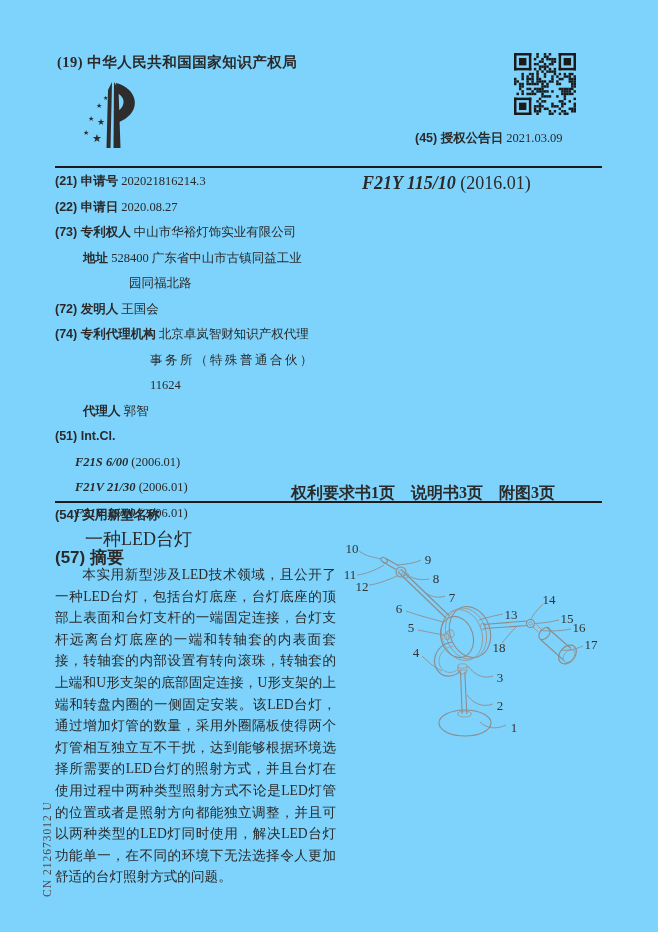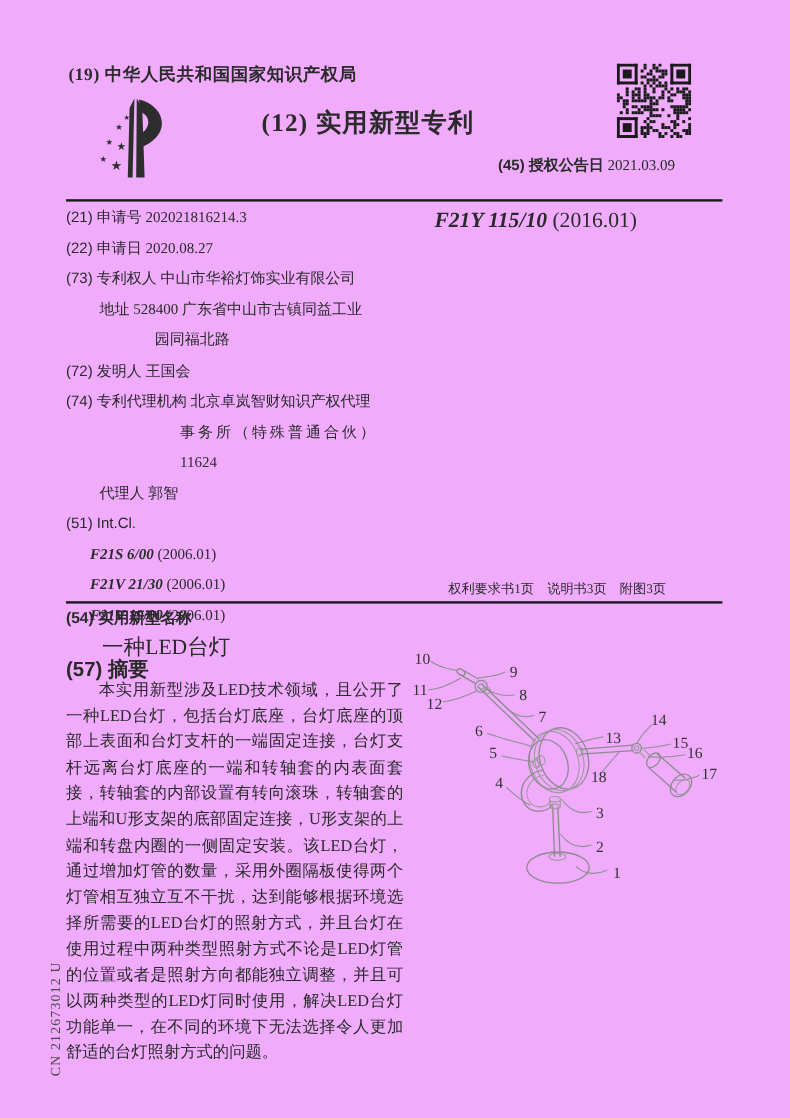--- a/index.html
+++ b/index.html
@@ -1,46 +1,46 @@
 <!DOCTYPE html>
 <html><head>
 <meta charset="utf-8">
 <style>
   html,body{margin:0;padding:0;background:#e8e8e8;}
   .page{
-    position:relative;width:658px;height:932px;background:#f0abfc;
+    position:relative;width:658px;height:932px;background:#7dd3fc;
     font-family:"Liberation Serif","DejaVu Serif",serif;color:#2a2a2a;
     overflow:hidden;margin:0 auto;
   }
   .abs{position:absolute;}
 
   .office{left:57px;top:53px;font-size:14.5px;font-weight:bold;letter-spacing:.5px;}
   .doctitle{left:218px;top:88px;font-size:21px;font-weight:bold;letter-spacing:1px;}
   .pubblock{left:415px;top:127px;font-size:12.5px;line-height:23px;white-space:nowrap;}
   .publabel{font-family:"Liberation Sans","DejaVu Sans",sans-serif;font-weight:bold;}
   .pubval{font-family:"Liberation Serif","DejaVu Serif",serif;}
 
   .rule{position:absolute;left:55px;width:547px;height:2px;background:#1b1b1b;}
   .rule1{top:166px;}
   .rule2{top:501px;}
 
   .biblio{left:55px;top:172px;width:302px;font-size:12.5px;}
   .biblio p{margin:0 0 6px 0;line-height:19.5px;}
-  .biblio .lbl{font-family:"Liberation Sans","DejaVu Sans",sans-serif;font-weight:normal;}
+  .biblio .lbl{font-family:"Liberation Sans","DejaVu Sans",sans-serif;font-weight:bold;}
   .ind28{padding-left:28px;}
   .ind74{padding-left:74px;font-family:Liberation Serif, serif;}
   .ind95{padding-left:95px;}
   .ind20{padding-left:20px;}
   .spaced{letter-spacing:2.5px;}
   .ipc{font-style:italic;font-weight:bold;}
   .ipcyear{font-style:normal;font-weight:normal;}
   .mt2{margin-top:2px !important;}
 
   .ipccont{left:362px;top:174px;font-size:18px;line-height:19.5px;white-space:nowrap;}
-  .pagesinfo{top:483px;right:103px;font-size:11px;white-space:nowrap;}
+  .pagesinfo{top:483px;right:103px;font-size:16px;white-space:nowrap;font-weight:bold;}
 
   .sec54{left:55px;top:506px;font-size:13px;font-weight:bold;font-family:"Liberation Sans","DejaVu Sans",sans-serif;}
   .title54{left:85px;top:527px;font-size:18px;}
   .sec57{left:55px;top:546px;font-size:17px;font-weight:bold;font-family:"Liberation Sans","DejaVu Sans",sans-serif;}
   .abstract{left:55px;top:564px;width:281px;font-size:13.6px;line-height:21.6px;text-align:justify;text-indent:2em;}
 
   .sidecode{left:-9px;top:843px;width:112px;text-align:center;font-size:11.5px;color:#4a4a4a;
     letter-spacing:1px;transform:rotate(-90deg);transform-origin:center;white-space:nowrap;}
 
   .logo{left:80px;top:78px;}
@@ -66,21 +66,20 @@
       <path d="M36,5 C56,10 62,30 45,41 C41,43.5 38,44.5 36.5,45.5 L36,34 C45,30.5 47,19 36.5,15 Z"></path>
       <text x="16" y="30" font-size="7" font-family="'DejaVu Sans',sans-serif">★</text>
       <text x="23" y="22" font-size="6" font-family="'DejaVu Sans',sans-serif">★</text>
       <text x="8" y="43" font-size="7" font-family="'DejaVu Sans',sans-serif">★</text>
       <text x="17" y="47" font-size="9" font-family="'DejaVu Sans',sans-serif">★</text>
       <text x="3" y="57" font-size="7" font-family="'DejaVu Sans',sans-serif">★</text>
       <text x="12" y="64" font-size="11" font-family="'DejaVu Sans',sans-serif">★</text>
     </g>
   </svg>
 
-  <div class="abs doctitle">(12) 实用新型专利</div>
 
   <svg class="abs qr" width="62" height="62" viewBox="0 0 62 62" id="qr-svg">
       <rect x="0.00" y="0.00" width="17.36" height="2.48" fill="#1a1a1a"></rect>
       <rect x="0.00" y="14.88" width="17.36" height="2.48" fill="#1a1a1a"></rect>
       <rect x="0.00" y="0.00" width="2.48" height="17.36" fill="#1a1a1a"></rect>
       <rect x="14.88" y="0.00" width="2.48" height="17.36" fill="#1a1a1a"></rect>
       <rect x="4.96" y="4.96" width="7.44" height="7.44" fill="#1a1a1a"></rect>
       <rect x="44.64" y="0.00" width="17.36" height="2.48" fill="#1a1a1a"></rect>
       <rect x="44.64" y="14.88" width="17.36" height="2.48" fill="#1a1a1a"></rect>
       <rect x="44.64" y="0.00" width="2.48" height="17.36" fill="#1a1a1a"></rect>

